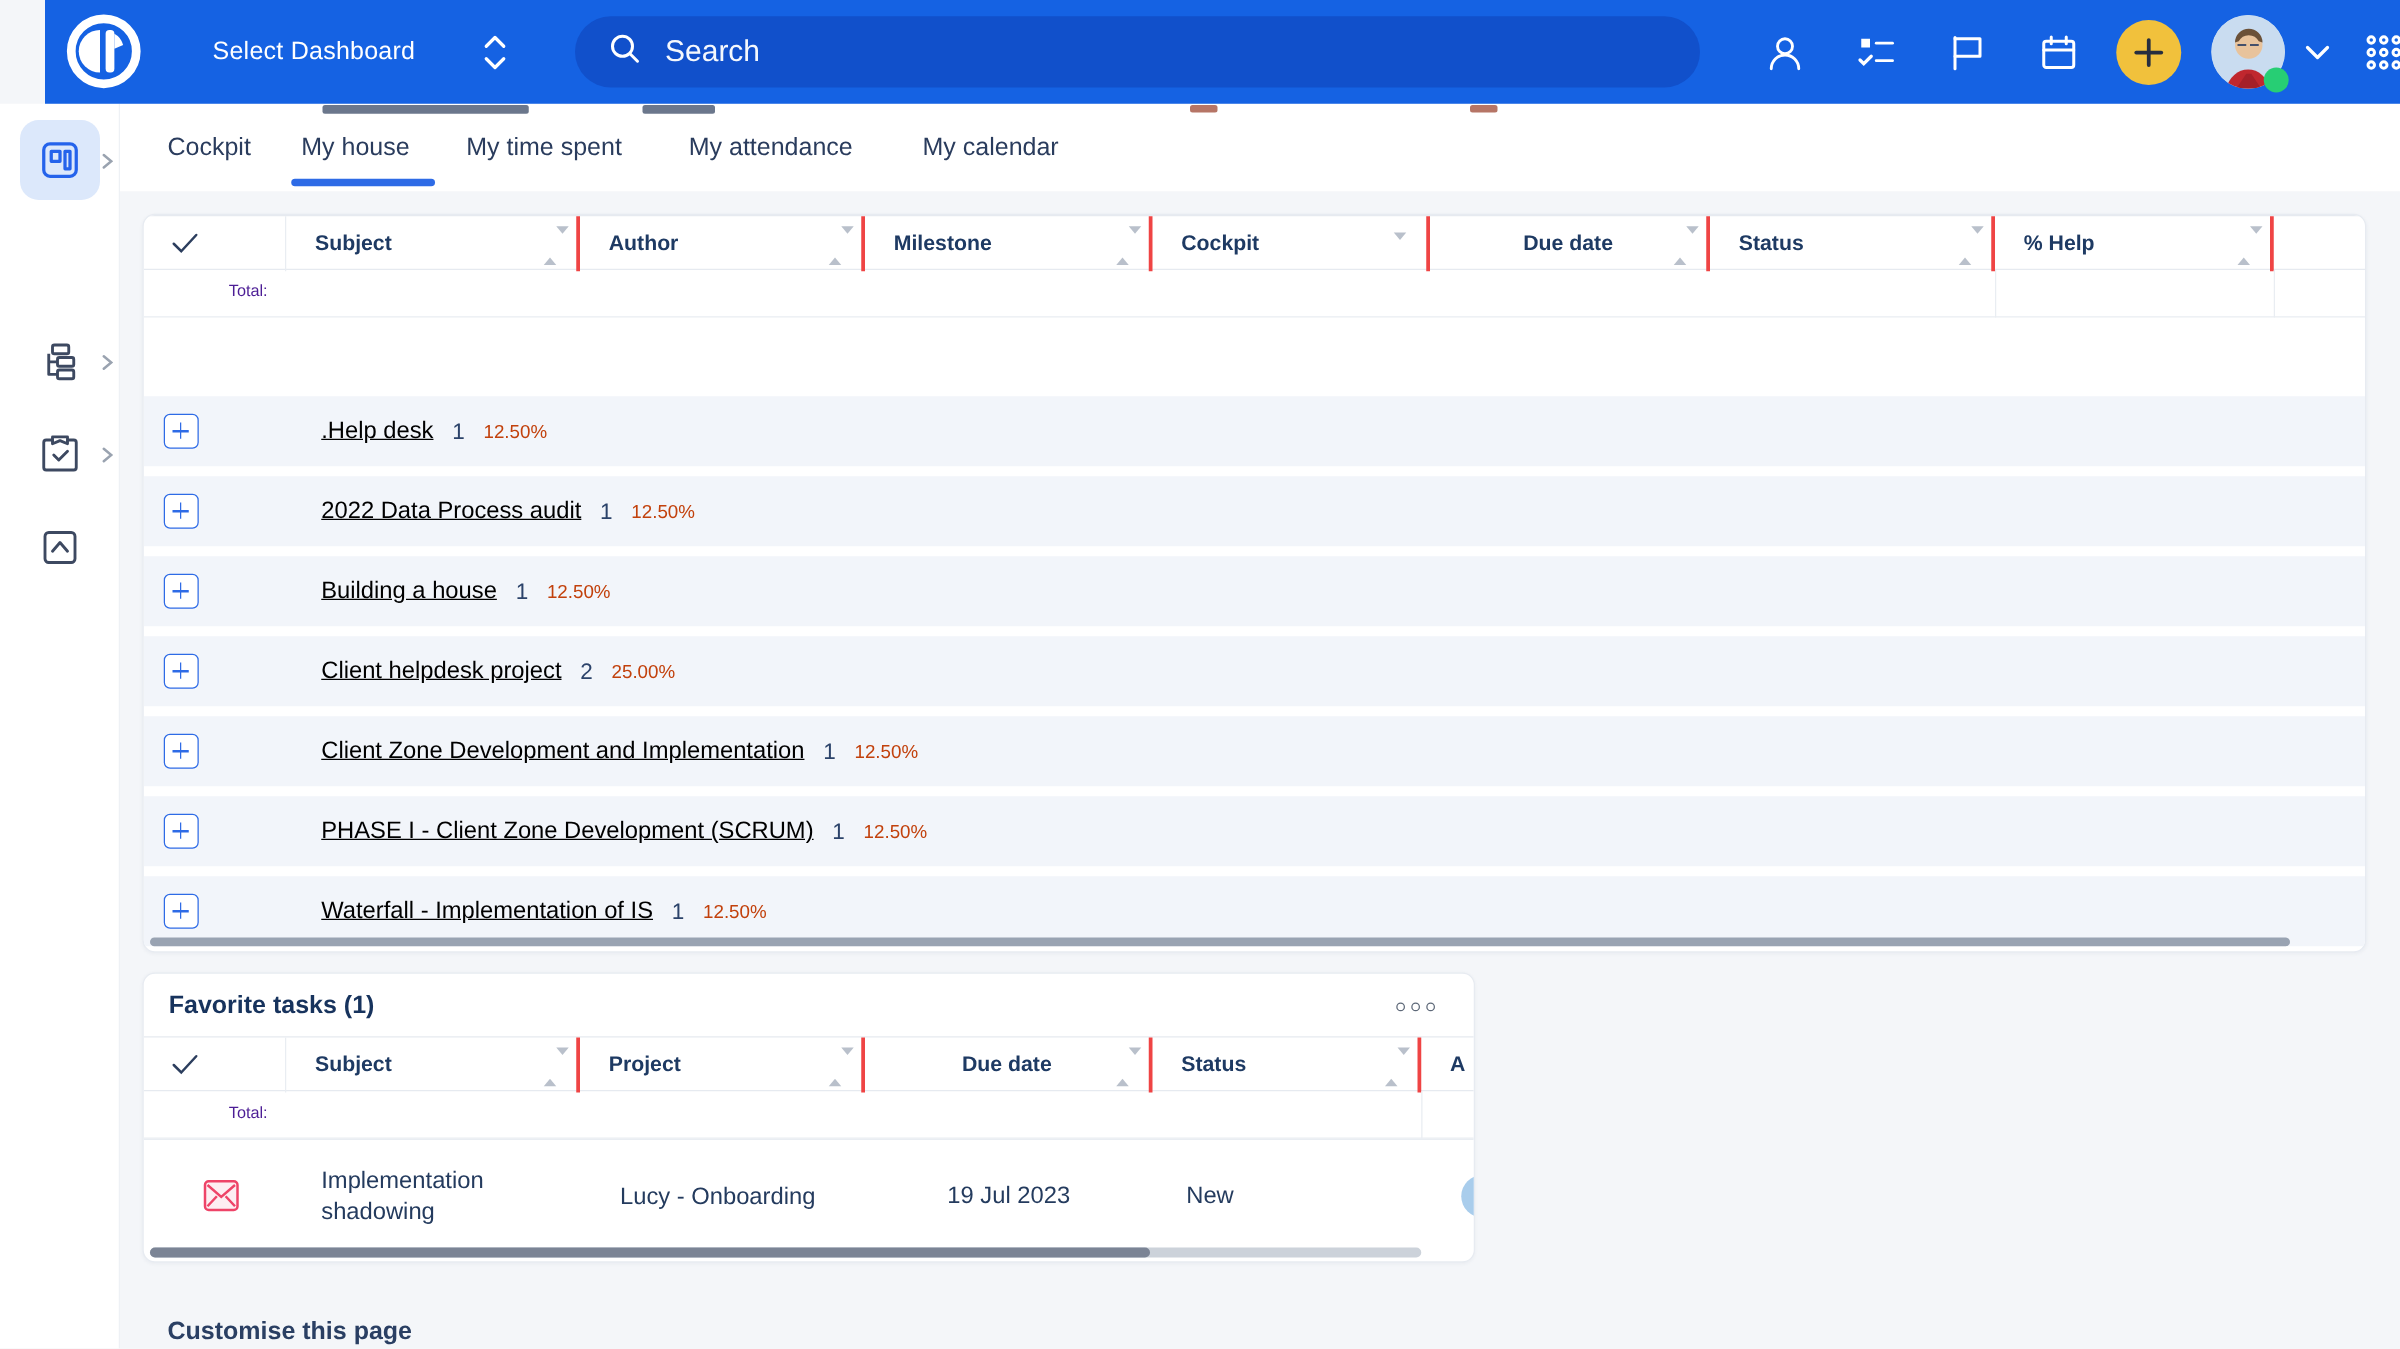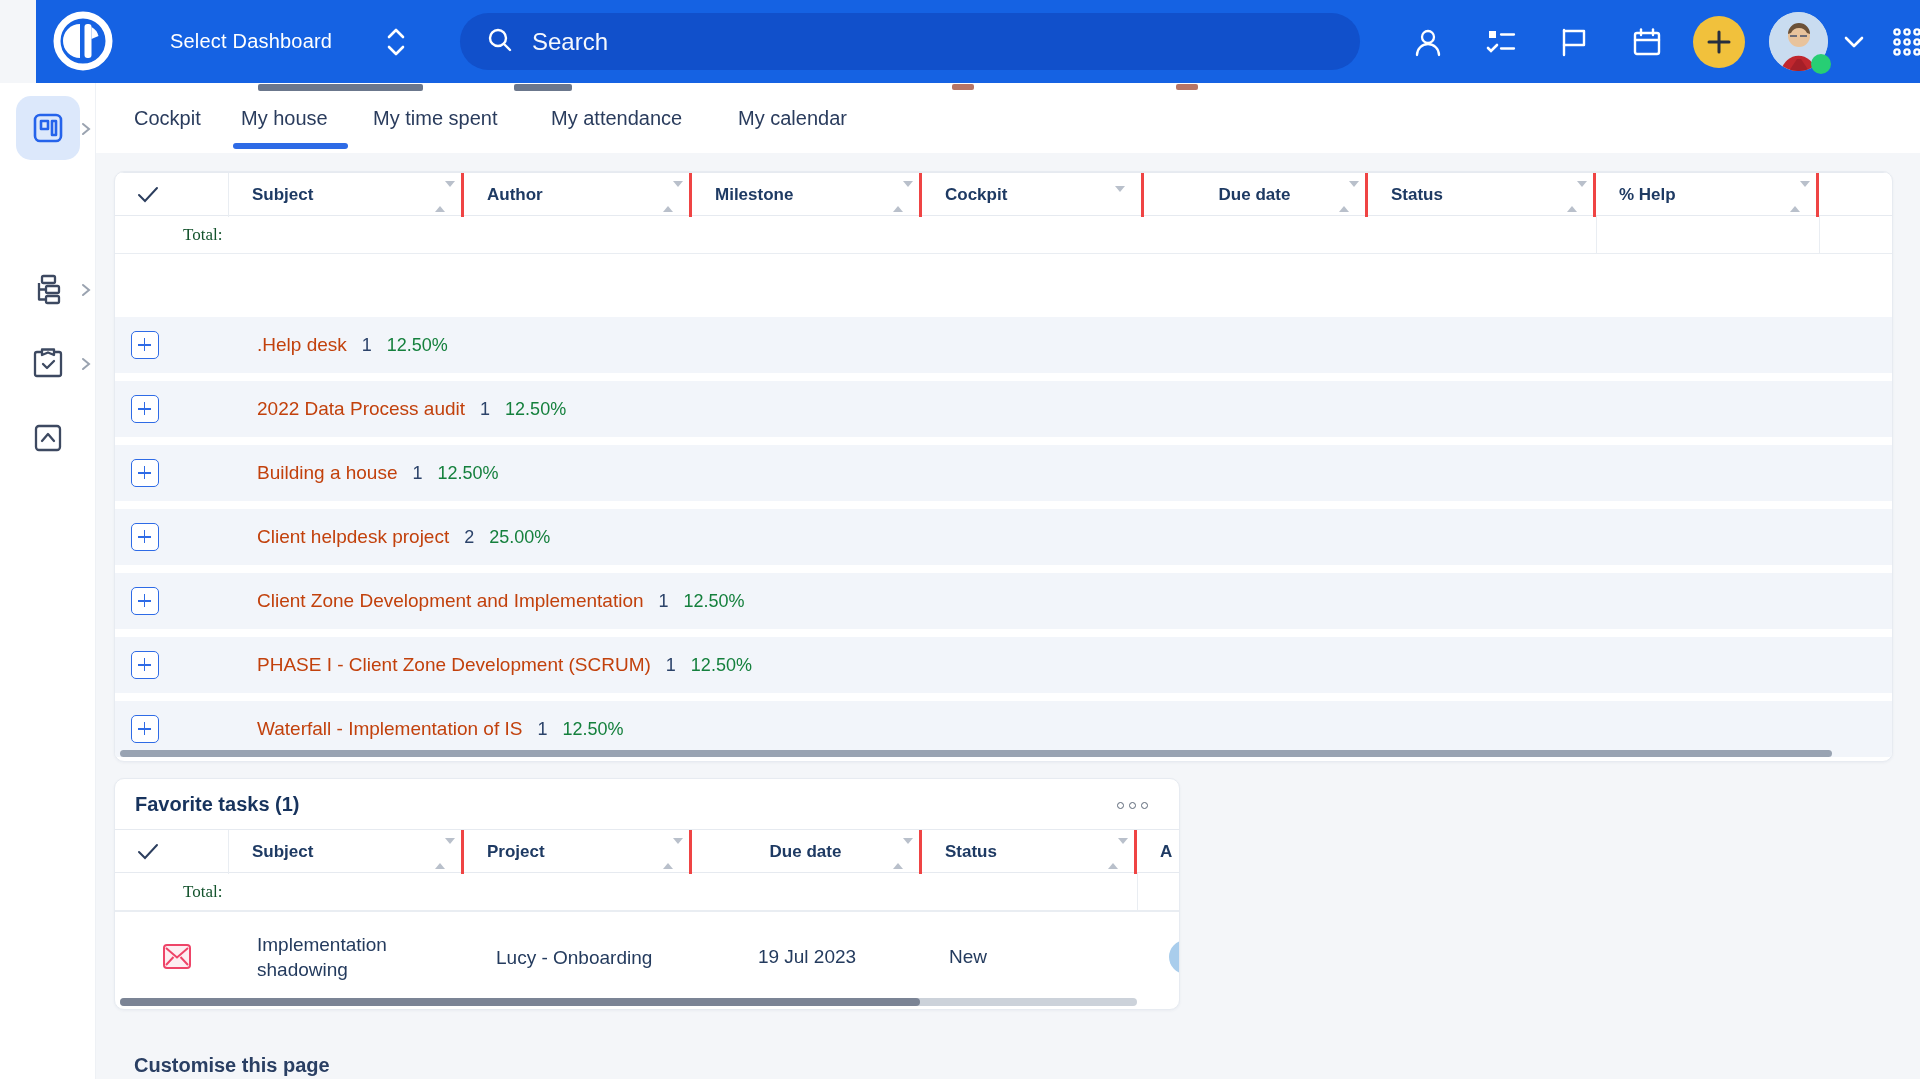--- a/index.html
+++ b/index.html
@@ -62,33 +62,33 @@
   .sort { position:absolute; right:16px; top:14px; width:10px; }
   .sort .up { width:0; height:0; border-left:5px solid transparent; border-right:5px solid transparent;
     border-bottom:6px solid #b9c0cb; margin-bottom:3px; }
   .sort .dn { width:0; height:0; border-left:5px solid transparent; border-right:5px solid transparent;
     border-top:6px solid #b9c0cb; }
   .checkcol { position:absolute; top:0; height:44px; width:114px; display:flex; align-items:center;
     border-right:1px solid #e9edf2; }
   .checkcol svg { margin-left:21px; }
 
   .total-row { position:relative; height:38px; border-bottom:1px solid #e9edf2; }
-  .total-label { position:absolute; left:68px; top:9px; font-size:17px; font-weight:500; color:#14532d;font-family:Liberation Serif, serif; }
+  .total-label { position:absolute; left:68px; top:9px; font-size:13px; font-weight:500; color:#4c1d95; }
   .tcell-sep { position:absolute; top:0; height:38px; border-left:1px solid #e9edf2; }
 
   .group-row { position:absolute; left:0; width:100%; height:56px; background:#f2f5fa;
     display:flex; align-items:center; cursor:pointer; }
   .expand-btn { position:absolute; left:16px; top:14px; width:28px; height:28px; background:#fff;
     border:1.6px solid #2e6be6; border-radius:5px; cursor:pointer; }
   .expand-btn:before { content:""; position:absolute; left:6px; top:12px; width:13px; height:1.8px; background:#2e6be6; }
   .expand-btn:after  { content:""; position:absolute; left:11.6px; top:6px; width:1.8px; height:13px; background:#2e6be6; }
   .group-text { position:absolute; left:142px; top:0; height:56px; display:flex; align-items:center; gap:15px; }
-  .group-name { font-size:19px; color:#c2410c; }
+  .group-name { font-size:19px; color:#000000;text-decoration:underline; }
   .group-count { font-size:18px; color:#2c436a; }
-  .group-pct { font-size:18px; color:#15803d; }
+  .group-pct { font-size:15px; color:#c2410c; }
 
   .hscroll { position:absolute; border-radius:4px; }
 
   
   .fav-row { position:absolute; left:0; top:132px; width:100%; height:90px; border-top:1px solid #e9edf2; }
   .fav-cell { position:absolute; top:0; height:90px; display:flex; align-items:center; font-size:19px; color:#243b5e; }
   .fav-two-line { line-height:25px; }
   .mail-badge { position:absolute; left:47px; top:31px; }
   .fav-avatar { position:absolute; left:1054px; top:28px; width:34px; height:34px; border-radius:50%;
     background:#a9cdec; }

